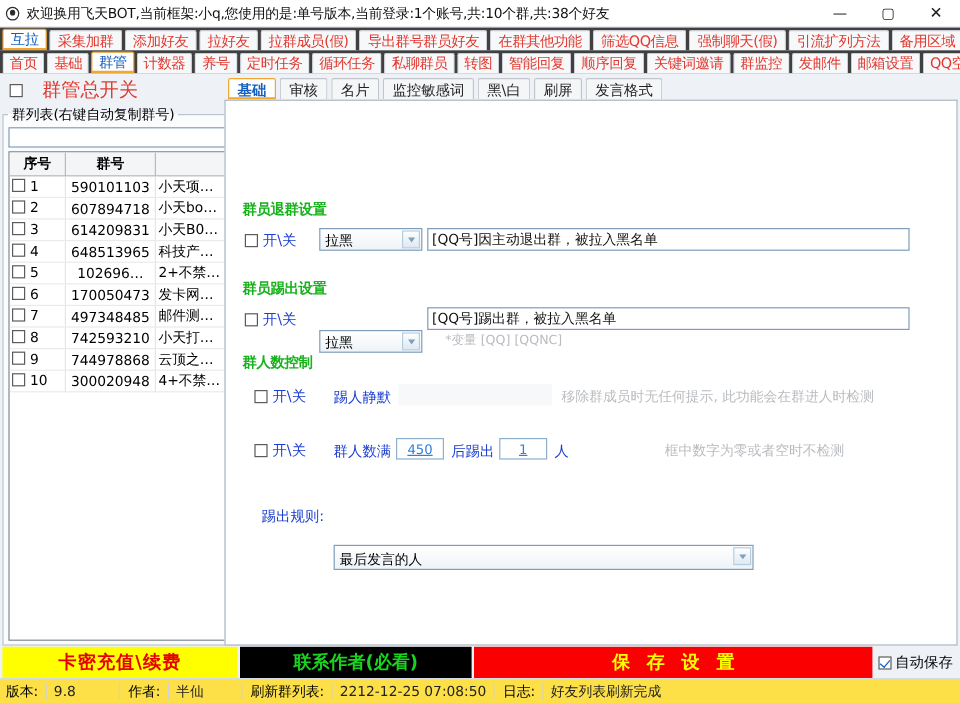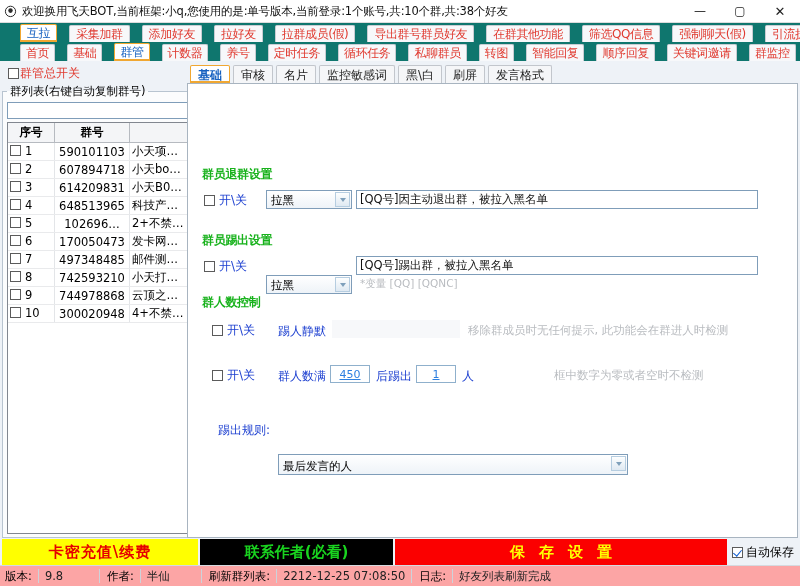--- a/index.html
+++ b/index.html
@@ -37,35 +37,35 @@
     display:block;width:0;height:0;border-left:3px solid transparent;border-right:3px solid transparent;border-top:4px solid #6c8ca8;
   }
   #login-combo{flex:1;margin-right:3px;}
   .hdrbtn{height:18px;line-height:18px;padding:0 4px;font-size:12.5px;font-weight:bold;white-space:nowrap;margin-right:3px;
     font-family:"DejaVu Sans","Liberation Sans",sans-serif;letter-spacing:-0.5px;}
   .chk{display:flex;align-items:center;gap:3px;white-space:nowrap;font-size:12px;padding-right:4px;}
   .box{width:11px;height:11px;border:1px solid #5b5b5b;background:#fff;box-sizing:border-box;display:inline-block;position:relative;flex:0 0 auto;}
   .box.checked::after{content:"";position:absolute;left:2px;top:0px;width:4px;height:7px;border:solid #000;border-width:0 1.6px 1.6px 0;transform:rotate(40deg);}
 
   
-  .tabstrip{display:flex;align-items:flex-end;height:19px;flex:0 0 auto;padding-left:20px;background:#0f766e;gap:12px;}
+  .tabstrip{display:flex;align-items:flex-end;height:19px;flex:0 0 auto;padding-left:2px;background:#404040;gap:2px;}
   .tab{
     height:17px;line-height:17px;padding:0 5px;font-size:12px;color:#e03a30;background:#f7f8fa;
     border:1px solid #c9cdd3;border-bottom:none;border-radius:2px 2px 0 0;white-space:nowrap;letter-spacing:-0.4px;
     box-sizing:border-box;font-family:"DejaVu Sans","Liberation Sans",sans-serif;
   }
   .tab.sel{color:#1560c0;background:#ffffff;border-color:#f0a732;border-bottom:2px solid #f0a732;height:18px;line-height:16px;}
   .tabstrip.row1 .tab{padding:0 6px;}
 
   
   .main{flex:1;display:flex;padding:2px 2px 0 2px;gap:3px;min-height:0;}
 
   
   .left{width:182px;display:flex;flex-direction:column;flex:0 0 auto;}
-  .master-sw{display:flex;align-items:center;gap:1px;padding:2px 0 2px 6px;font-size:12px;color:#e03a30;}
+  .master-sw{display:flex;align-items:center;gap:16px;padding:2px 0 2px 6px;font-size:16px;color:#e03a30;}
   .group-fs{
     border:1px solid #b8c4d0;margin:0;padding:0;flex:1;display:flex;flex-direction:column;min-height:0;background:#fbfcfd;
     position:relative;
   }
   .group-fs legend{font-size:11.5px;color:#000;padding:0 3px;margin-left:4px;}
   .findbar{display:flex;align-items:center;gap:2px;padding:2px 3px 3px 4px;}
   .findinput{flex:1;height:17px;border:1px solid #7f9db9;background:#fff;box-sizing:border-box;}
   .smallbtn{
     height:18px;line-height:16px;padding:0 4px;font-size:11.5px;background:linear-gradient(#fcfdfe,#e6edf4);
     border:1px solid #8ba8c2;box-sizing:border-box;white-space:nowrap;border-radius:2px;
@@ -105,37 +105,37 @@
   .combo2{
     height:19px;border:1px solid #7f9db9;background:linear-gradient(#ffffff,#eef3f8);box-sizing:border-box;
     display:flex;align-items:flex-end;position:relative;font-size:11.5px;padding-left:4px;
   }
   .combo2 .carrow2{
     position:absolute;right:1px;top:1px;width:15px;height:15px;display:flex;align-items:center;justify-content:center;
     background:linear-gradient(#fdfefe,#dfe9f2);border:1px solid #b6cde0;box-sizing:border-box;
   }
   .combo2 .carrow2 i{width:0;height:0;border-left:3px solid transparent;border-right:3px solid transparent;border-top:4px solid #7fa0bb;}
   .hint{color:#b9bcc0;font-size:11.5px;white-space:nowrap;}
-  .varhint{color:#b9bcc0;font-size:10.5px;white-space:nowrap;}
+  .varhint{color:#b9bcc0;font-size:10.5px;white-space:nowrap;margin-left:11px;}
   .numbox{
     width:40px;height:18px;border:1px solid #8fb0cc;background:#fff;box-sizing:border-box;
     display:flex;align-items:center;justify-content:center;font-size:11px;color:#2d7fe0;text-decoration:underline;
   }
   .plaininput{height:18px;border:none;background:#f7f8fa;box-sizing:border-box;}
 
   
   .bigbar{height:26px;display:flex;align-items:stretch;flex:0 0 auto;padding:1px 2px 0 2px;gap:2px;}
   .bb{display:flex;align-items:center;justify-content:center;font-weight:bold;white-space:nowrap;}
   .bb-recharge{width:196px;background:#ffff00;color:#e60000;font-size:15px;letter-spacing:1px;}
   .bb-contact{width:193px;background:#000000;color:#19d41f;font-size:15px;}
   .bb-save{flex:1;background:#fb0000;color:#ffff00;font-size:15px;letter-spacing:14px;padding-left:14px;}
   .bb-auto{display:flex;align-items:center;gap:3px;padding:0 4px 0 3px;font-size:12px;background:#eef2f7;white-space:nowrap;}
   .box.blue.checked::after{border-color:#0a5bd3;}
 
-  .statusbar{height:20px;display:flex;align-items:center;flex:0 0 auto;border-top:1px solid #d5dae0;background:#fca5a5;font-size:11.5px;}
+  .statusbar{height:20px;display:flex;align-items:center;flex:0 0 auto;border-top:1px solid #d5dae0;background:#fde047;font-size:11.5px;}
   .st-cell{display:flex;align-items:center;height:18px;white-space:nowrap;}
   .st-lbl{padding:0 4px 0 5px;}
   .st-val{padding:0 4px;color:#222;}
   .st-sep{width:1px;height:14px;background:#cdd3da;margin:0 2px;}
 </style>
 </head>
 <body>
 
 <div class="app">
 

